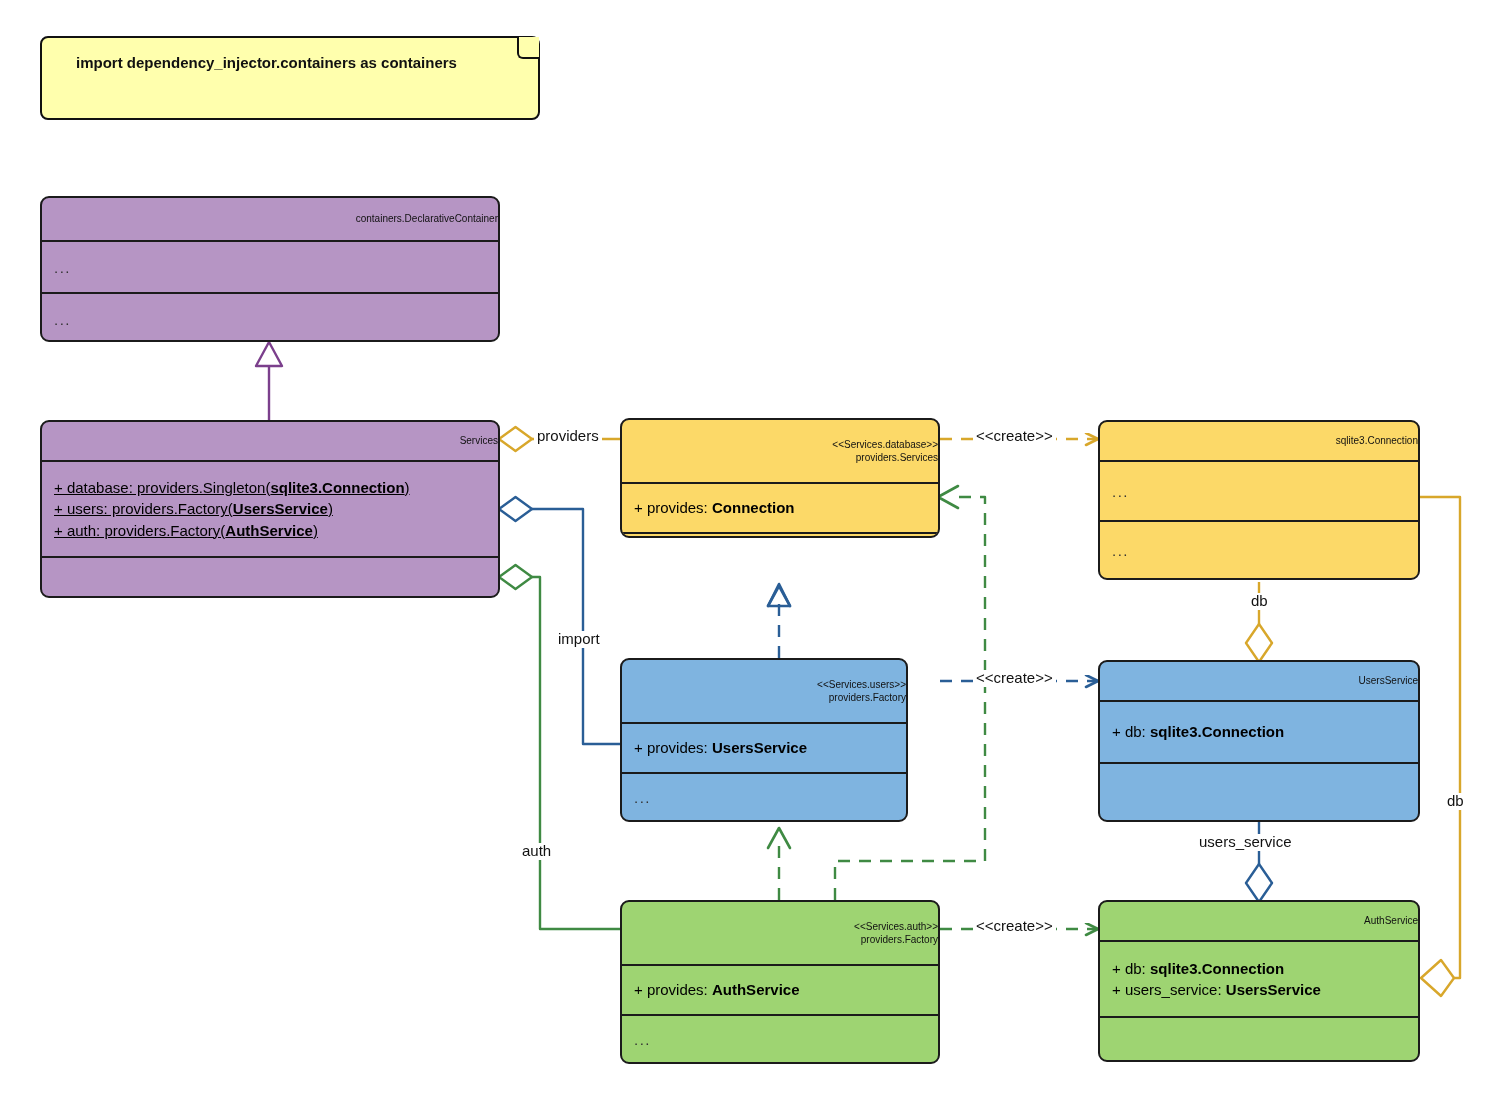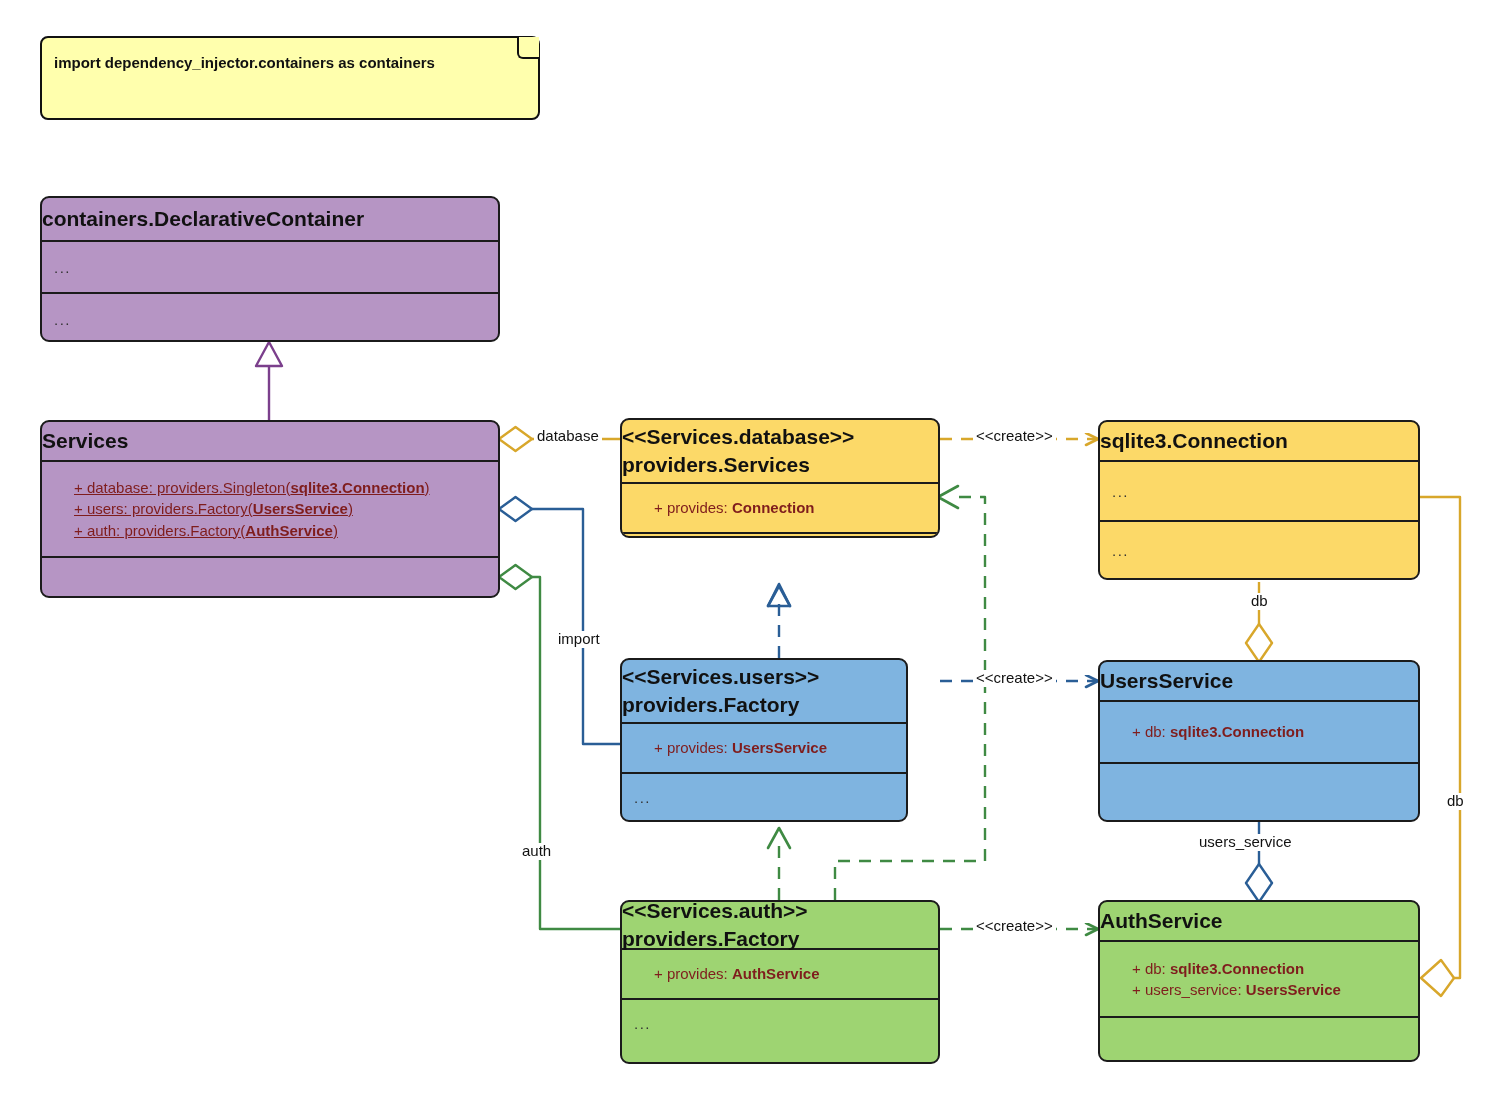--- a/index.html
+++ b/index.html
@@ -7,22 +7,22 @@
        font-family:"Liberation Sans","DejaVu Sans",sans-serif;
        -webkit-font-smoothing:antialiased;}
   #stage{position:absolute;left:0;top:0;width:1510px;height:1100px;}
   svg.wires{position:absolute;left:0;top:0;width:1510px;height:1100px;overflow:visible;pointer-events:none;}
 
   
   .uml{position:absolute;box-sizing:border-box;border:2.5px solid #1b1b1b;border-radius:9px;
        overflow:hidden;z-index:5;}
   .uml .sec{box-sizing:border-box;border-top:2.5px solid #1b1b1b;display:flex;flex-direction:column;justify-content:center;}
   .uml .sec.first{border-top:none;}
-  .uml .title{text-align:left;font-weight:bold;font-size:21px;color:#111;line-height:1.33;padding:8px 6px;}
-  .uml .attrs{padding:9px 12px;font-size:15px;color:#7f1d1d;line-height:1.42;margin-left:20px;}
+  .uml .title{text-align:right;font-weight:normal;font-size:10px;color:#111;line-height:1.33;padding:8px 6px;}
+  .uml .attrs{padding:9px 12px;font-size:15px;color:#000000;line-height:1.42;}
   .uml .attrs .b{font-weight:bold;}
   .uml .dots{padding:9px 12px;font-size:15px;color:#333;letter-spacing:1.5px;}
   .uml .underline{text-decoration:underline;}
 
   .purple{background:#b695c4;}
   .yellow{background:#fcd968;}
   .blue{background:#7fb4e0;}
   .green{background:#9ed472;}
 
   
@@ -118,21 +118,21 @@
       <path d="M1259,822 L1259,864" fill="none" stroke="#2a5e96" stroke-width="2.4"></path>
       <path d="M1259,864 L1272,883 L1259,902 L1246,883 Z" fill="#ffffff" stroke="#2a5e96" stroke-width="2.4" stroke-linejoin="round"></path>
     </g>
 
     <g>
       <path d="M1420,497 L1460,497 L1460,978 L1454,978" fill="none" stroke="#d8a72b" stroke-width="2.4" stroke-linejoin="round"></path>
       <path d="M1454,978 L1441,960 L1421,978 L1441,996 Z" fill="#ffffff" stroke="#d8a72b" stroke-width="2.4" stroke-linejoin="round"></path>
     </g>
   </svg>
 
-  <div class="note" style="left:40px;top:36px;width:500px;height:84px;">
+  <div class="note" style="left:40px;top:36px;width:500px;height:84px;padding-left:22px;">
     <div class="fold"></div>
     <div class="txt">import dependency_injector.containers as containers</div>
   </div>
 
   <div class="uml purple" style="left:40px;top:196px;width:460px;height:146px;">
     <div class="sec first" style="height:42px;">
       <div class="title" style="padding:0;">containers.DeclarativeContainer</div>
     </div>
     <div class="sec" style="height:52px;">
       <div class="dots">...</div>
@@ -202,21 +202,21 @@
     </div>
     <div class="sec" style="height:62px;">
       <div class="attrs"><span>+ db: </span><span class="b">sqlite3.Connection</span></div>
     </div>
     <div class="sec" style="height:58px;">
       <div class="dots"></div>
     </div>
   </div>
 
   <div class="uml green" style="left:620px;top:900px;width:320px;height:164px;">
-    <div class="sec first" style="height:46px;">
+    <div class="sec first" style="height:62px;">
       <div class="title" style="padding:0;">&lt;&lt;Services.auth&gt;&gt;</div>
       <div class="title" style="padding:0;">providers.Factory</div>
     </div>
     <div class="sec" style="height:50px;">
       <div class="attrs"><span>+ provides: </span><span class="b">AuthService</span></div>
     </div>
     <div class="sec" style="height:49px;">
       <div class="dots">...</div>
     </div>
   </div>
@@ -229,21 +229,21 @@
       <div class="attrs">
         <div><span>+ db: </span><span class="b">sqlite3.Connection</span></div>
         <div><span>+ users_service: </span><span class="b">UsersService</span></div>
       </div>
     </div>
     <div class="sec" style="height:44px;">
       <div class="dots"></div>
     </div>
   </div>
 
-  <div class="elabel" style="left:534px;top:428px;">database</div>
+  <div class="elabel" style="left:534px;top:428px;">providers</div>
   <div class="elabel" style="left:555px;top:631px;">import</div>
   <div class="elabel" style="left:519px;top:843px;">auth</div>
 
   <div class="elabel" style="left:973px;top:428px;">&lt;&lt;create&gt;&gt;</div>
   <div class="elabel" style="left:973px;top:670px;">&lt;&lt;create&gt;&gt;</div>
   <div class="elabel" style="left:973px;top:918px;">&lt;&lt;create&gt;&gt;</div>
 
   <div class="elabel" style="left:1248px;top:593px;">db</div>
   <div class="elabel" style="left:1196px;top:834px;">users_service</div>
   <div class="elabel" style="left:1444px;top:793px;">db</div>

